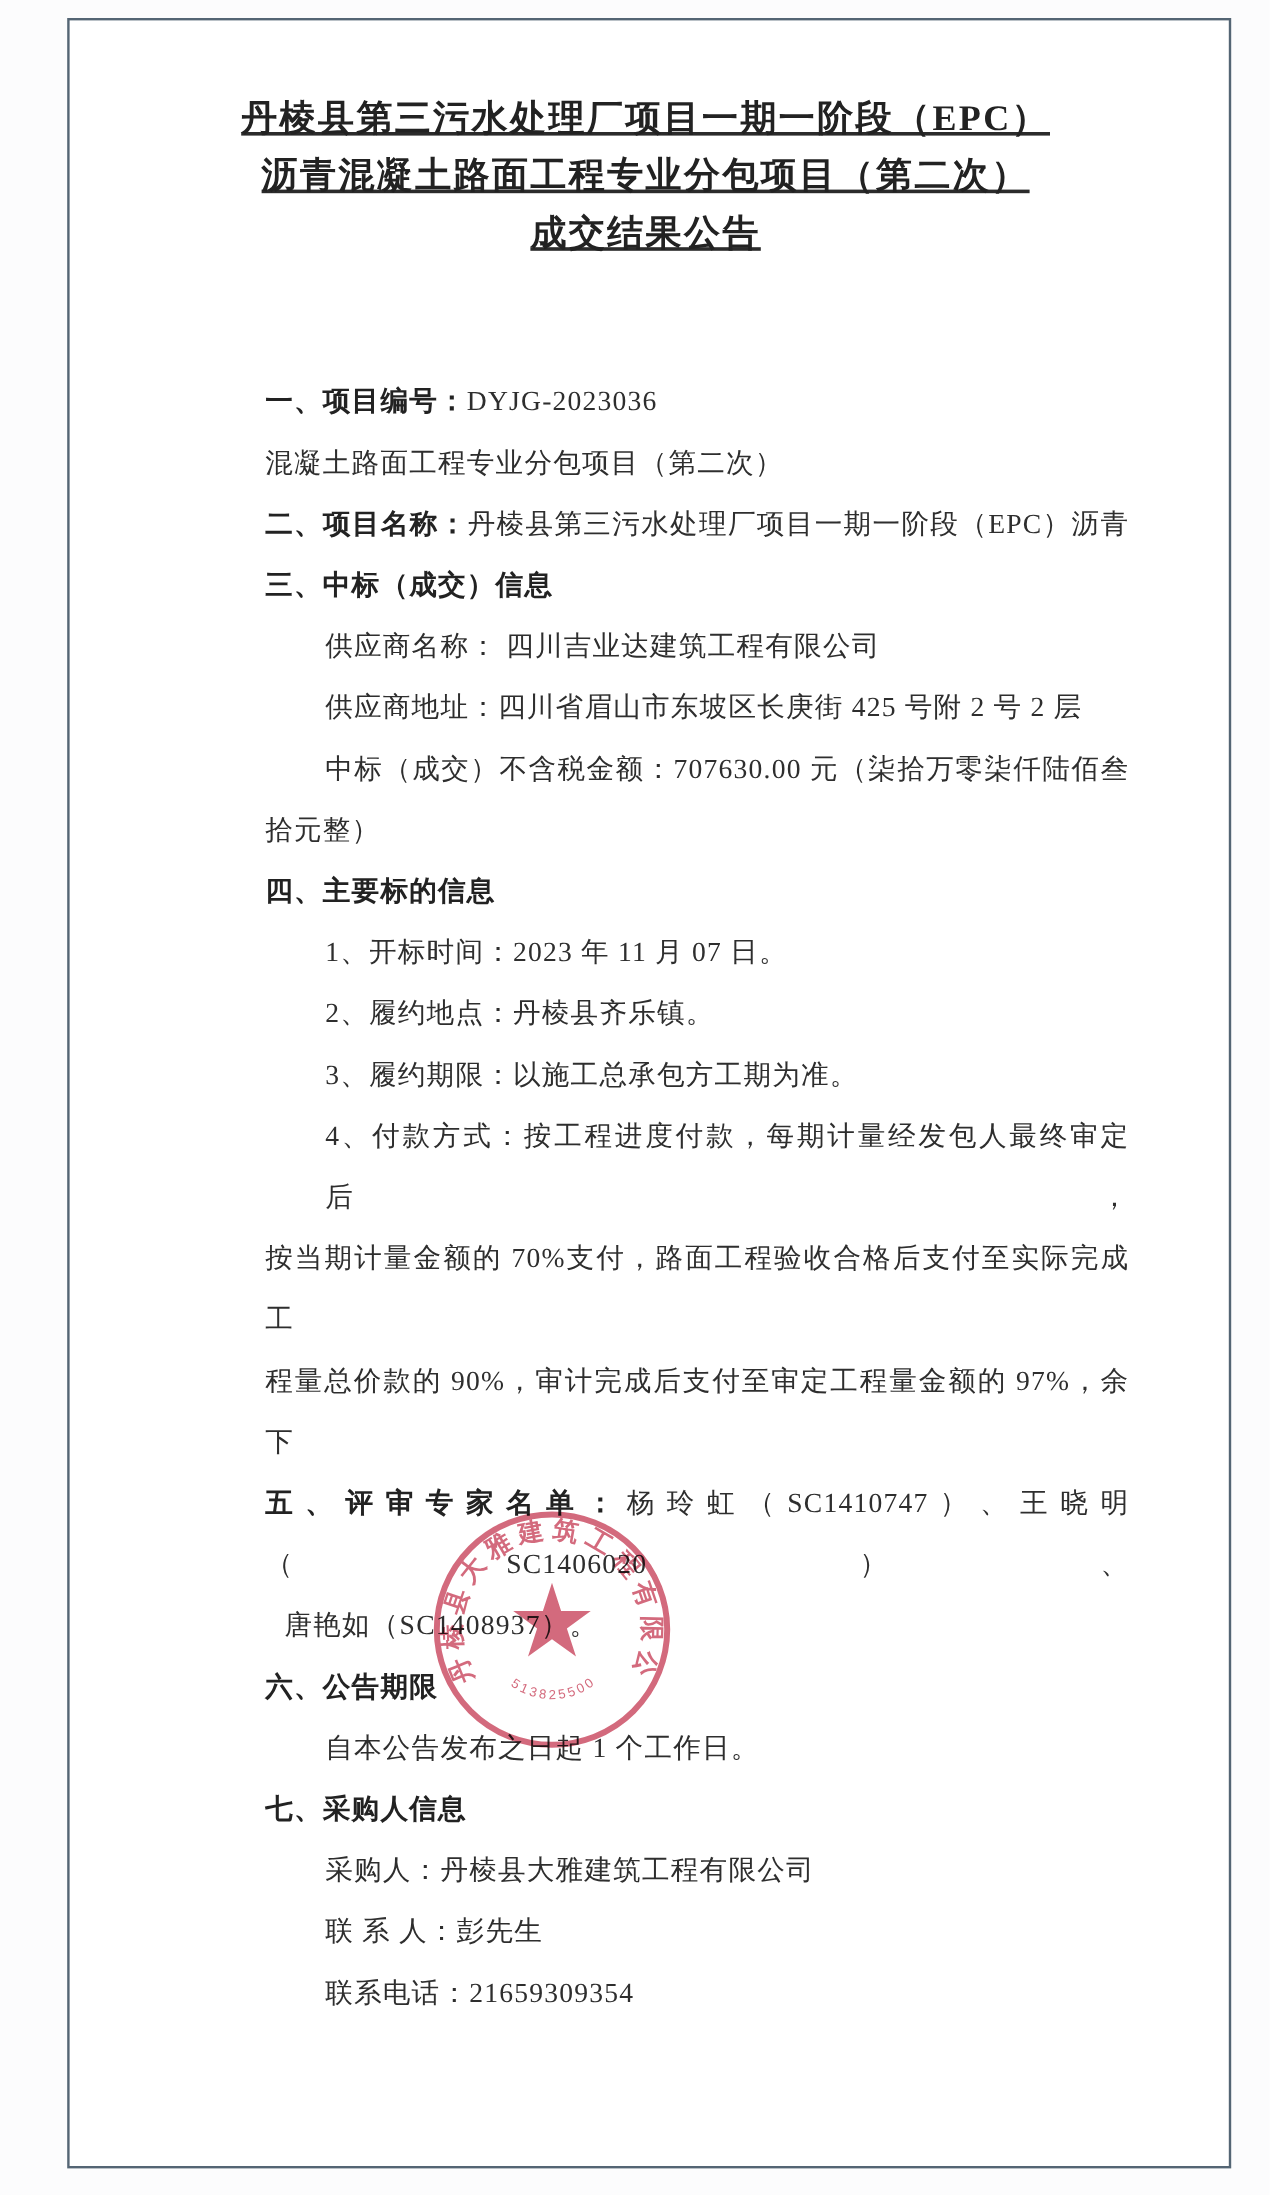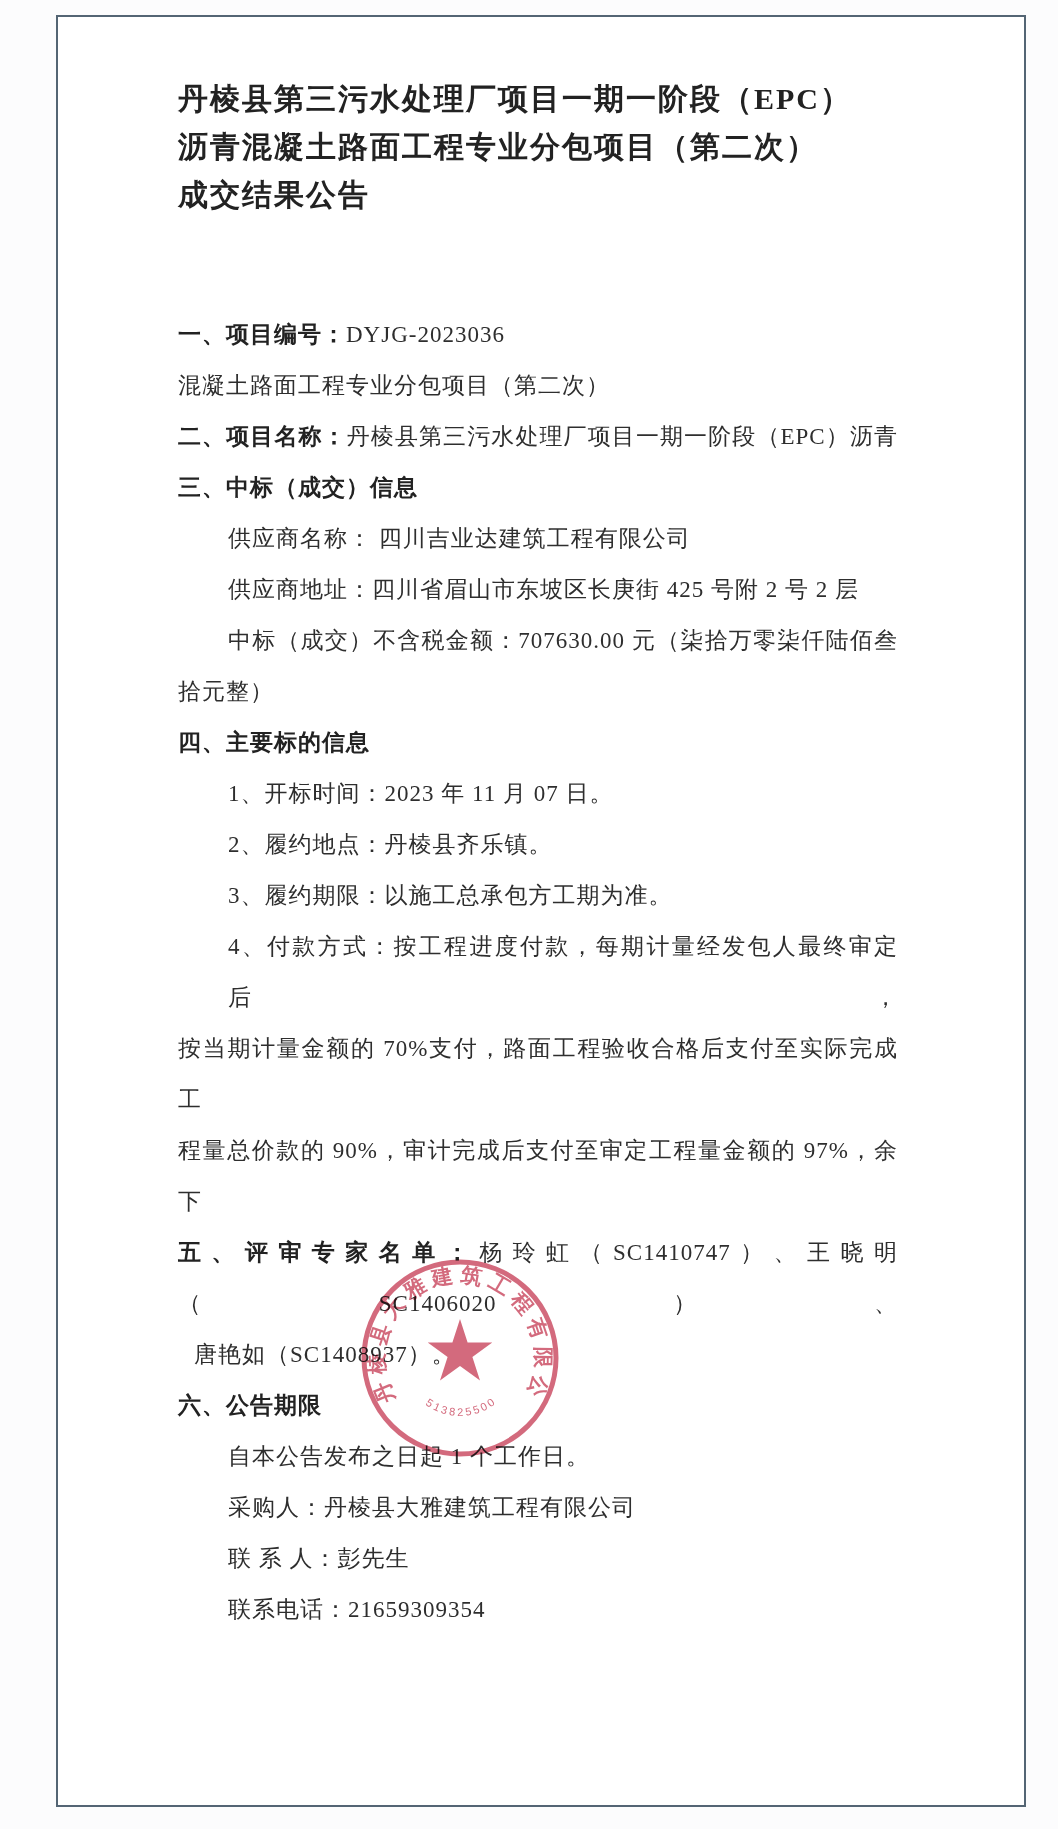--- a/index.html
+++ b/index.html
@@ -12,26 +12,26 @@
   }
   .page {
     position:absolute; left:56px; top:15px;
     width:970px; height:1792px;
     box-sizing:border-box;
     border:2px solid #546574;
     background:#ffffff;
     overflow:hidden;
   }
   .content { padding:58px 126px 0 120px; }
-  .title-block { text-align:left; margin:0 0 90px 0; }
+  .title-block { text-align:center; margin:0 0 90px 0;text-decoration:underline; }
   .title-line {
     font-size:30px; font-weight:700; line-height:48px;
     letter-spacing:2px; color:#222;
   }
-  .doc-body { width:720px; }
+  .doc-body { width:720px;margin-left:43px; }
   .line {
     font-size:23px; line-height:51px;
     letter-spacing:1px;
     text-align:justify;
     white-space:pre-wrap;
     color:#2e2e2e;
   }
   .full { text-align-last:justify; }
   .ind { padding-left:50px; }
   .ind-sm { padding-left:16px; }
@@ -77,20 +77,21 @@
       <div class="line ind"><span>1、开标时间：2023 年 11 月 07 日。</span></div>
       <div class="line ind"><span>2、履约地点：丹棱县齐乐镇。</span></div>
       <div class="line ind"><span>3、履约期限：以施工总承包方工期为准。</span></div>
       <div class="line ind full"><span>4、付款方式：按工程进度付款，每期计量经发包人最终审定后，</span></div>
       <div class="line full"><span>按当期计量金额的 70%支付，路面工程验收合格后支付至实际完成工</span></div>
       <div class="line full"><span>程量总价款的 90%，审计完成后支付至审定工程量金额的 97%，余下</span></div>
       <div class="line full"><span class="b">五、评审专家名单：</span><span>杨玲虹（SC1410747）、王晓明（SC1406020）、</span></div>
       <div class="line ind-sm"><span>唐艳如（SC1408937）。</span></div>
       <div class="line"><span class="b">六、公告期限</span></div>
       <div class="line ind"><span>自本公告发布之日起 1 个工作日。</span></div>
+      <div class="line"><span class="b">七、采购人信息</span></div>
       <div class="line ind"><span>采购人：丹棱县大雅建筑工程有限公司</span></div>
       <div class="line ind"><span>联 系 人：彭先生</span></div>
       <div class="line ind"><span>联系电话：21659309354</span></div>
     </div>
   </div>
 
   <svg class="seal" viewBox="0 0 210 210">
     <circle cx="105" cy="105" r="96" fill="none" stroke-width="5" stroke="#cc5066"></circle>
     <path id="sealTopArc" d="M 42.7,148.6 A 76,76 0 1 1 167.3,148.6" fill="none"></path>
     <path id="sealBottomArc" d="M 67.7,149.4 A 58,58 0 0 0 142.3,149.4" fill="none"></path>

